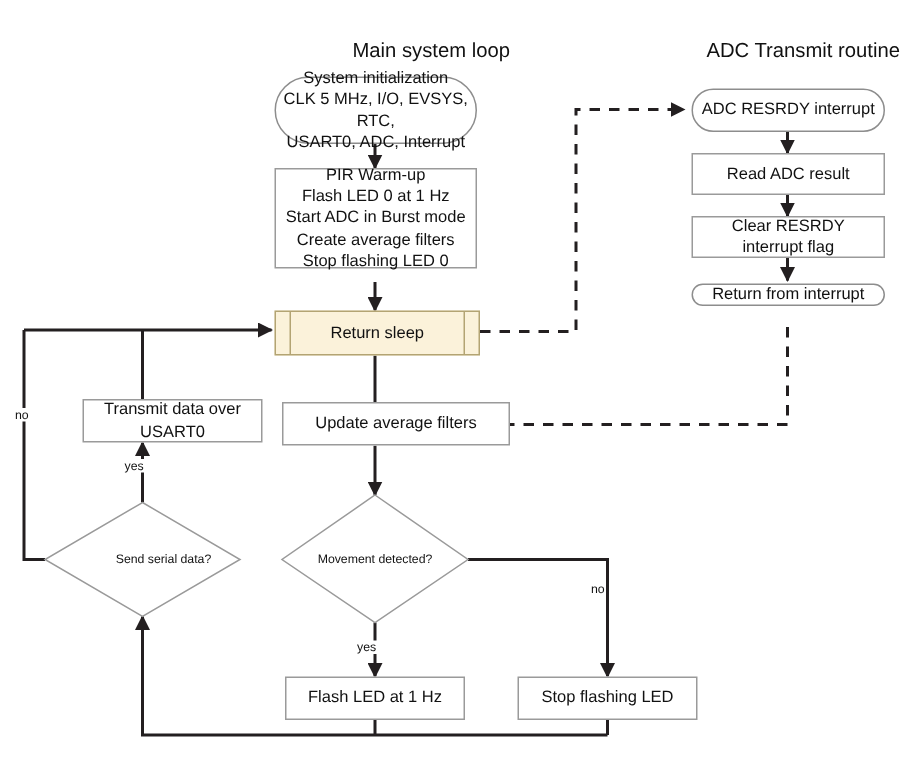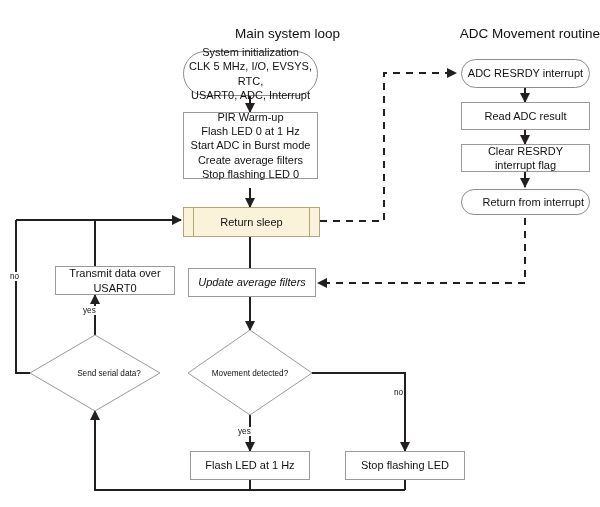--- a/index.html
+++ b/index.html
@@ -155,21 +155,21 @@
       <path d="M 525 172 L 525 187" marker-end="url(#arrow)"></path>
     </g>
 
     <g stroke="#9a9a9a" stroke-width="1" fill="#ffffff">
       <polygon points="95,335 160,373 95,411 30,373"></polygon>
       <polygon points="250,330 312,373 250,415 188,373"></polygon>
     </g>
   </svg>
 
   <div class="section-title" style="left:160px; top:26px; width:180px;">Main system loop</div>
-  <div class="section-title" style="left:430px; top:26px; width:170px;">ADC Movement routine</div>
+  <div class="section-title" style="left:430px; top:26px; width:170px;">ADC Transmit routine</div>
 
   <div class="node terminator" style="left:183px; top:51px; width:135px; height:45px;">
     <span class="txt">System initialization
 CLK 5 MHz, I/O, EVSYS, RTC,
 USART0, ADC, Interrupt</span>
   </div>
 
   <div class="node process" style="left:183px; top:112px; width:135px; height:67px;">
     <span class="txt">PIR Warm-up
 Flash LED 0 at 1 Hz
@@ -181,21 +181,21 @@
   <div class="node predef" style="left:183px; top:207px; width:137px; height:30px;">
     <span class="bar l"></span>
     <span class="bar r"></span>
     <span class="txt">Return sleep</span>
   </div>
 
   <div class="node process" style="left:35px; top:266px; width:120px; height:29px;margin-left:20px;">
     <span class="txt">Transmit data over USART0</span>
   </div>
 
-  <div class="node process" style="left:188px; top:268px; width:128px; height:29px;font-style:italic;">
+  <div class="node process" style="left:188px; top:268px; width:152px; height:29px;">
     <span class="txt">Update average filters</span>
   </div>
 
   <div class="decision" style="left:44px; top:335px; width:130px; height:76px;">
     <span class="dtxt">Send serial data?</span>
   </div>
 
   <div class="decision" style="left:188px; top:330px; width:124px; height:85px;">
     <span class="dtxt">Movement detected?</span>
   </div>
@@ -213,21 +213,21 @@
   </div>
 
   <div class="node process" style="left:461px; top:144px; width:129px; height:28px;">
     <span class="txt">Clear RESRDY interrupt flag</span>
   </div>
 
   <div class="node process" style="left:461px; top:102px; width:129px; height:28px;">
     <span class="txt">Read ADC result</span>
   </div>
 
-  <div class="node terminator" style="left:461px; top:189px; width:129px; height:26px;justify-content:flex-end;">
+  <div class="node terminator" style="left:461px; top:189px; width:129px; height:15px;">
     <span class="txt">Return from interrupt</span>
   </div>
 
   <div class="edge-label" style="left:9px; top:272px;">no</div>
   <div class="edge-label" style="left:82px; top:306px;">yes</div>
   <div class="edge-label" style="left:237px; top:427px;">yes</div>
   <div class="edge-label" style="left:393px; top:388px;">no</div>
 
 </div>
 

